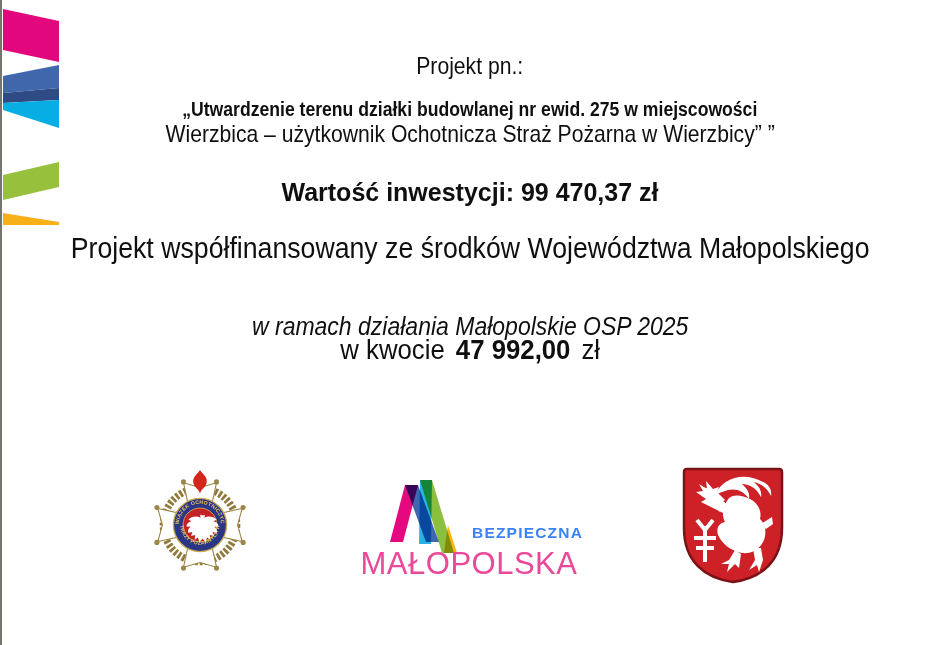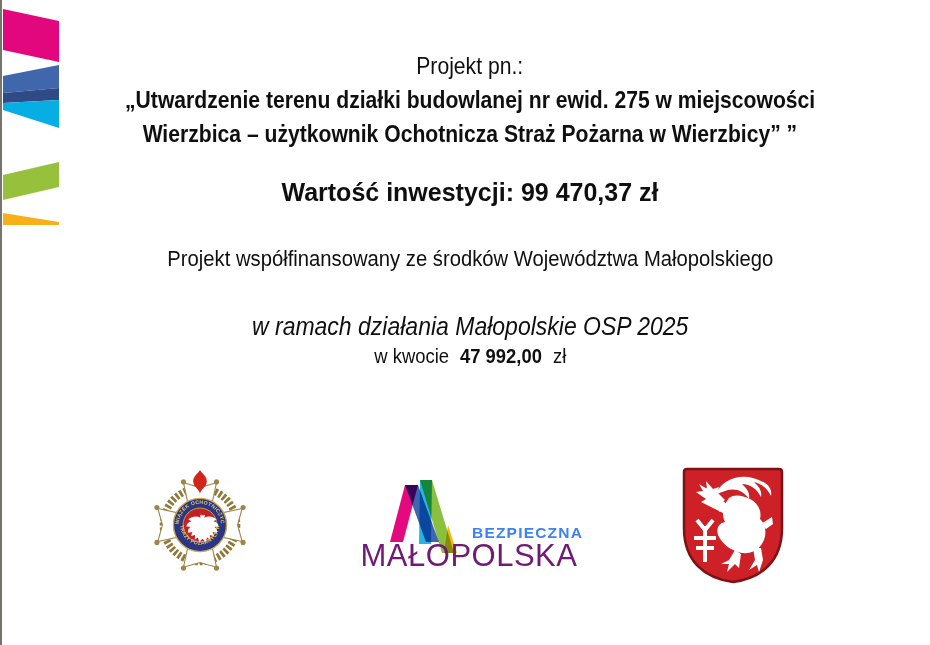--- a/index.html
+++ b/index.html
@@ -4,36 +4,36 @@
 <style>
   html,body{margin:0;padding:0;background:#ffffff;}
   #slide{
     position:relative;width:930px;height:645px;overflow:hidden;background:#ffffff;
     font-family:"Liberation Sans",sans-serif;color:#0F0F0F;
   }
   .txtline{position:absolute;left:10px;width:920px;text-align:center;white-space:nowrap;}
   .cond{display:inline-block;transform:scaleX(0.88);transform-origin:50% 50%;white-space:nowrap;}
   .cond92{display:inline-block;transform:scaleX(0.92);transform-origin:50% 50%;white-space:nowrap;}
   .heading{top:52px;font-size:24px;}
-  .title1{top:86px;font-size:24px;font-weight:bold;}
-  .title2{top:120px;font-size:24px;font-weight:bold;}
+  .title1{top:98px;font-size:20px;font-weight:bold;}
+  .title2{top:120px;font-size:24px;font-weight:normal;}
   .value{top:178px;font-size:25px;font-weight:bold;}
-  .body1{top:246px;font-size:22px;}
+  .body1{top:232px;font-size:29px;}
   .body2{top:279px;font-size:25px;}
   .body3{top:312px;font-size:25px;font-style:italic;}
-  .body4{top:345px;font-size:20px;}
+  .body4{top:334px;font-size:28px;}
   .amount{font-weight:bold;margin:0 12px;}
   #left-line{position:absolute;left:0;top:0;width:2px;height:645px;background:#75756E;}
   #ribbons{position:absolute;left:3px;top:9px;}
   #osp-badge{position:absolute;left:145px;top:459px;}
   #malopolska-logo{position:absolute;left:358px;top:476px;width:222px;height:112px;}
   #m-mark{position:absolute;left:30px;top:2px;isolation:isolate;}
   #m-mark polygon{mix-blend-mode:multiply;}
   #bezpieczna{position:absolute;left:114px;top:48px;font-size:15.5px;font-weight:bold;letter-spacing:1.2px;color:#3b82f6;}
-  #malopolska-word{position:absolute;left:0px;top:62px;width:222px;text-align:center;font-size:31px;letter-spacing:0.5px;color:#701a75;}
+  #malopolska-word{position:absolute;left:0px;top:70px;width:222px;text-align:center;font-size:31px;letter-spacing:0.5px;color:#ec4899;}
   #coat-of-arms{position:absolute;left:677px;top:462px;}
 </style>
 </head>
 <body>
 
 <div id="slide">
 
   <div id="left-line"></div>
 
   <svg id="ribbons" width="56" height="219" viewBox="0 0 56 219">

